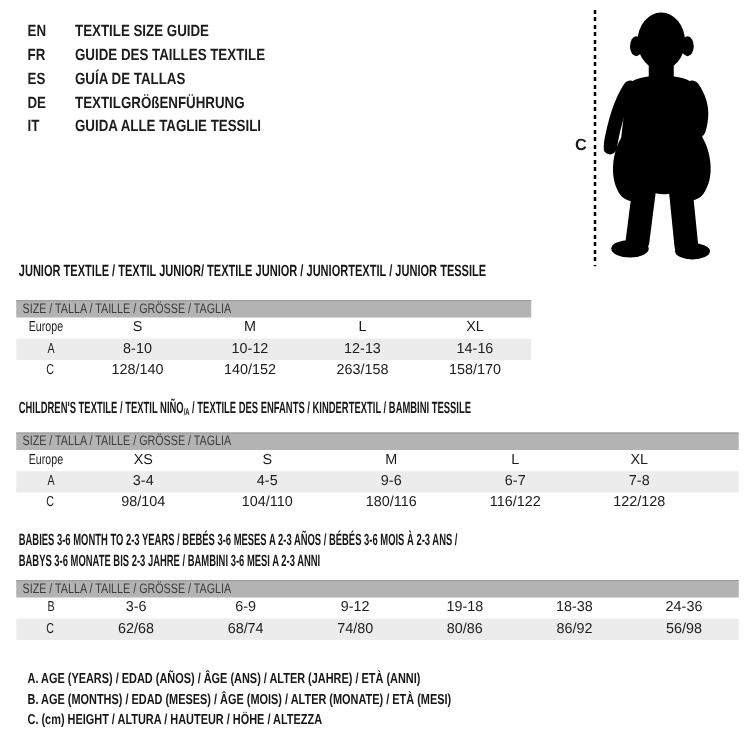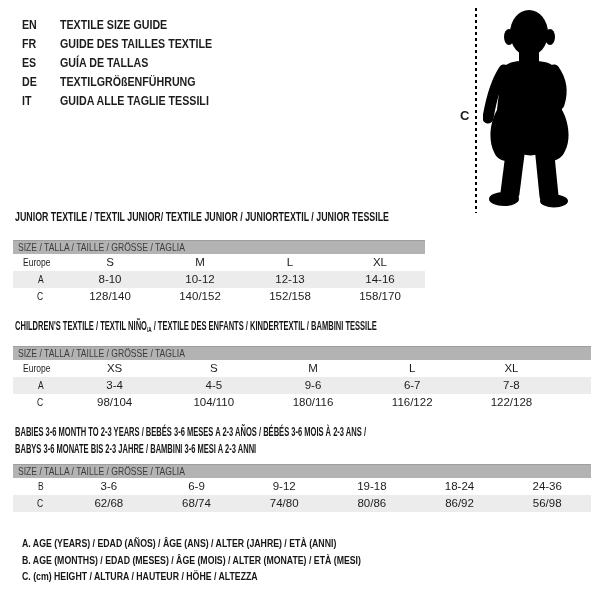--- a/index.html
+++ b/index.html
@@ -117,21 +117,21 @@
       <span class="lab"><span class="sx74">A</span></span>
       <span class="val">8-10</span>
       <span class="val">10-12</span>
       <span class="val">12-13</span>
       <span class="val">14-16</span>
     </div>
     <div class="row">
       <span class="lab"><span class="sx74">C</span></span>
       <span class="val">128/140</span>
       <span class="val">140/152</span>
-      <span class="val">152/158</span>
+      <span class="val">263/158</span>
       <span class="val">158/170</span>
     </div>
   </div>
 
   <div class="sec-title" style="top:319px;">
     <span class="sx58"><span>CHILDREN'S TEXTILE / TEXTIL NIÑO</span><span class="sub-af">/A</span><span> / TEXTILE DES ENFANTS / KINDERTEXTIL / BAMBINI TESSILE</span></span>
   </div>
   <div class="tbl t2">
     <div class="bar"><span class="sx78">SIZE / TALLA / TAILLE / GRÖSSE / TAGLIA</span></div>
     <div class="row">
@@ -167,21 +167,21 @@
     <span class="sx58">BABYS 3-6 MONATE BIS 2-3 JAHRE / BAMBINI 3-6 MESI A 2-3 ANNI</span>
   </div>
   <div class="tbl t3">
     <div class="bar"><span class="sx78">SIZE / TALLA / TAILLE / GRÖSSE / TAGLIA</span></div>
     <div class="row">
       <span class="lab"><span class="sx74">B</span></span>
       <span class="val">3-6</span>
       <span class="val">6-9</span>
       <span class="val">9-12</span>
       <span class="val">19-18</span>
-      <span class="val">18-24</span>
+      <span class="val">18-38</span>
       <span class="val">24-36</span>
     </div>
     <div class="row shaded">
       <span class="lab"><span class="sx74">C</span></span>
       <span class="val">62/68</span>
       <span class="val">68/74</span>
       <span class="val">74/80</span>
       <span class="val">80/86</span>
       <span class="val">86/92</span>
       <span class="val">56/98</span>

